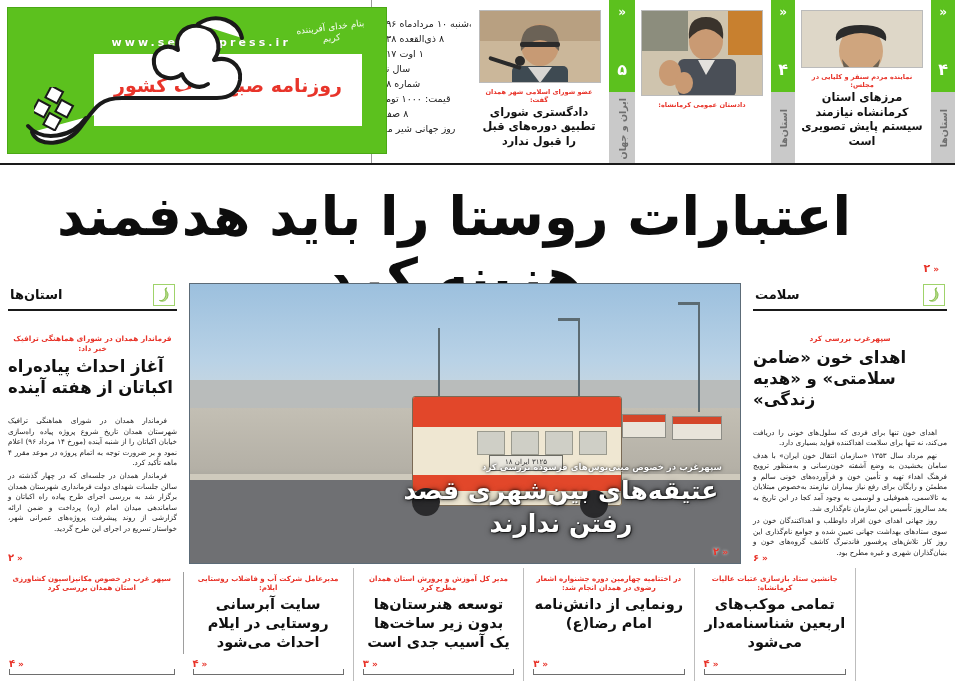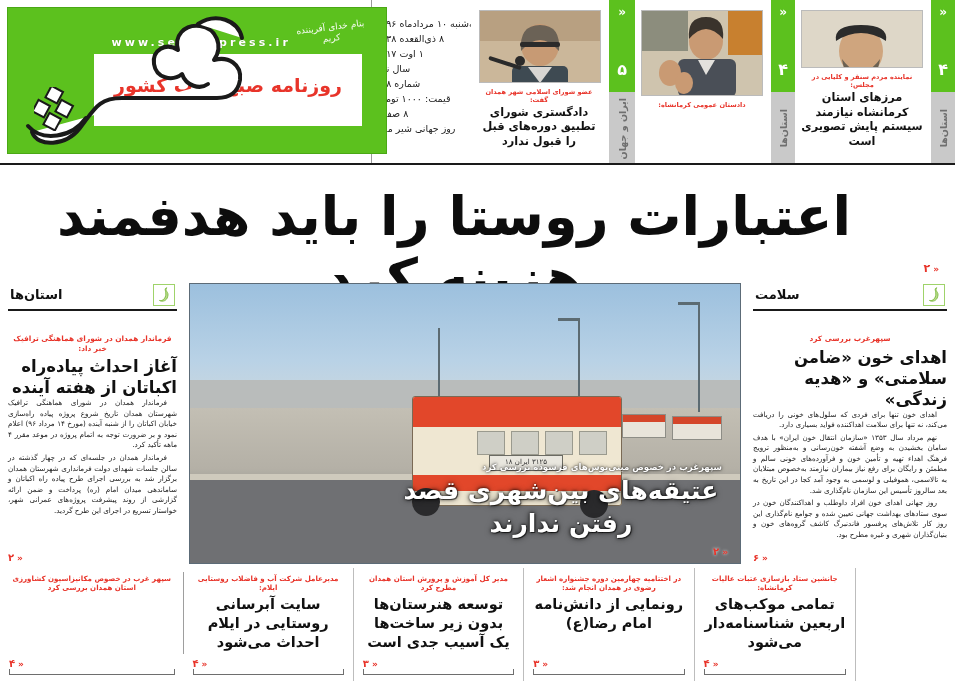--- a/index.html
+++ b/index.html
@@ -114,25 +114,25 @@
     display:flex;flex-direction:row-reverse;align-items:center;justify-content:space-between;
     border-bottom:2px solid #1a1a1a;padding:2px 2px 5px 2px;height:28px;box-sizing:border-box;
   }
   .sec-title{font-size:13px;font-weight:bold;color:#111;}
   .logo-mark{
     width:22px;height:22px;border:1px solid #9fd36a;box-sizing:border-box;position:relative;background:#fff;
   }
   .sec-body{padding-top:23px;}
   .sec-kicker{color:#e8342a;font-size:7.4px;font-weight:bold;text-align:center;line-height:9.5px;}
   .sec-headline{
-    font-size:16.5px;font-weight:bold;text-align:right;line-height:21px;margin-top:3px;color:#111;
+    font-size:16.5px;font-weight:bold;text-align:left;line-height:21px;margin-top:3px;color:#111;
     letter-spacing:-.3px;
   }
   .sec-text{
-    margin-top:0;font-size:7.2px;line-height:10.6px;text-align:justify;color:#222;
+    margin-top:18px;font-size:7.2px;line-height:10.6px;text-align:justify;color:#222;
     text-align-last:right;
   }
   .sec-text p{margin:0 0 2px 0;text-indent:10px;}
   .sec-page{
     position:absolute;bottom:2px;color:#e8342a;font-size:10px;font-weight:bold;
     display:flex;align-items:center;gap:3px;
   }
   .sec-page.r{left:8px;}
   .sec-page.l{left:8px;}
 

